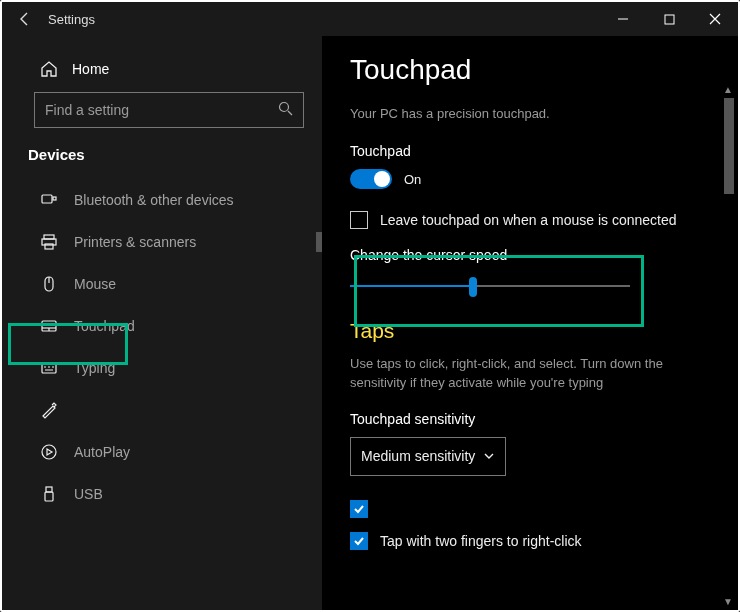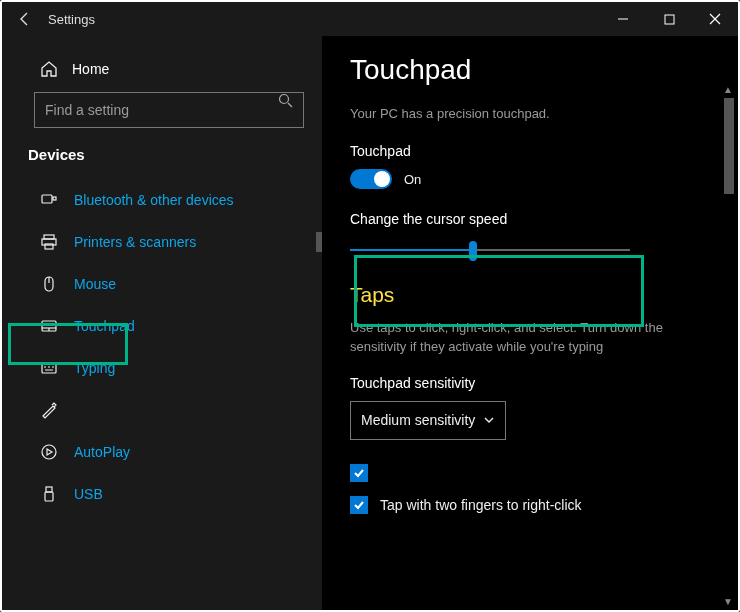--- a/index.html
+++ b/index.html
@@ -21,31 +21,31 @@
   
   .body { display:flex; height: calc(612px - 34px - 4px); }
   .sidebar {
     width: 320px; background:#1a1a1a; padding: 14px 0 14px 14px; position:relative;
     display:flex; flex-direction:column; gap:0;
   }
   .home-row { display:flex; align-items:center; gap:14px; padding:10px 24px 14px 24px; font-size:14px; }
   .home-row .icon { width:18px; height:18px; display:flex; align-items:center; justify-content:center; }
   .searchbox {
     margin: 0 18px 18px 18px; height:36px; border:1px solid #777; background:#1a1a1a;
-    display:flex; padding:0 10px;
+    display:flex; align-items:center; padding:0 10px;
   }
   .searchbox input {
     flex:1; background:transparent; border:none; color:#ccc; font-size:14px; outline:none;
   }
   .searchbox input::placeholder { color:#9a9a9a; }
   .category-header { padding: 0 24px 16px 12px; font-size:15px; font-weight:600; color:#fff; }
   .nav { display:flex; flex-direction:column; position:relative; }
   .nav-item {
     display:flex; align-items:center; gap:16px; height:42px; padding:0 24px;
-    font-size:14px; color:#0ea5e9;
+    font-size:14px; color:#a3a3a3;
   }
   .nav-item .icon { width:18px; height:18px; display:flex; align-items:center; justify-content:center; }
   .nav-item .icon svg { stroke:#eee; fill:none; }
   .highlight-nav {
     position:absolute; border:3px solid #00b386; pointer-events:none;
     left:6px; width:120px; top:321px; height:42px;
   }
   
   .sidebar-scroll {
     position:absolute; right:0; top:196px; width:6px; height:20px; background:#555;
@@ -241,20 +241,24 @@
     <div class="content">
       <div class="page-title">Touchpad</div>
       <div class="subtext">Your PC has a precision touchpad.</div>
 
       <div class="section-label">Touchpad</div>
       <div class="toggle-row">
         <div class="toggle"></div>
         <div class="toggle-label">On</div>
       </div>
 
+      <div class="checkbox-row">
+        <div class="checkbox"></div>
+        <div>Leave touchpad on when a mouse is connected</div>
+      </div>
 
       <div class="speed-block">
         <div class="section-label">Change the cursor speed</div>
         <div class="slider-wrap">
           <div class="slider-track-left" id="tl" style="width: 123.2px;"></div>
           <div class="slider-track-right" id="tr" style="left: 123.2px; width: 156.8px;"></div>
           <div class="slider-thumb" id="th" style="left: 123.2px;"></div>
         </div>
       </div>
 

